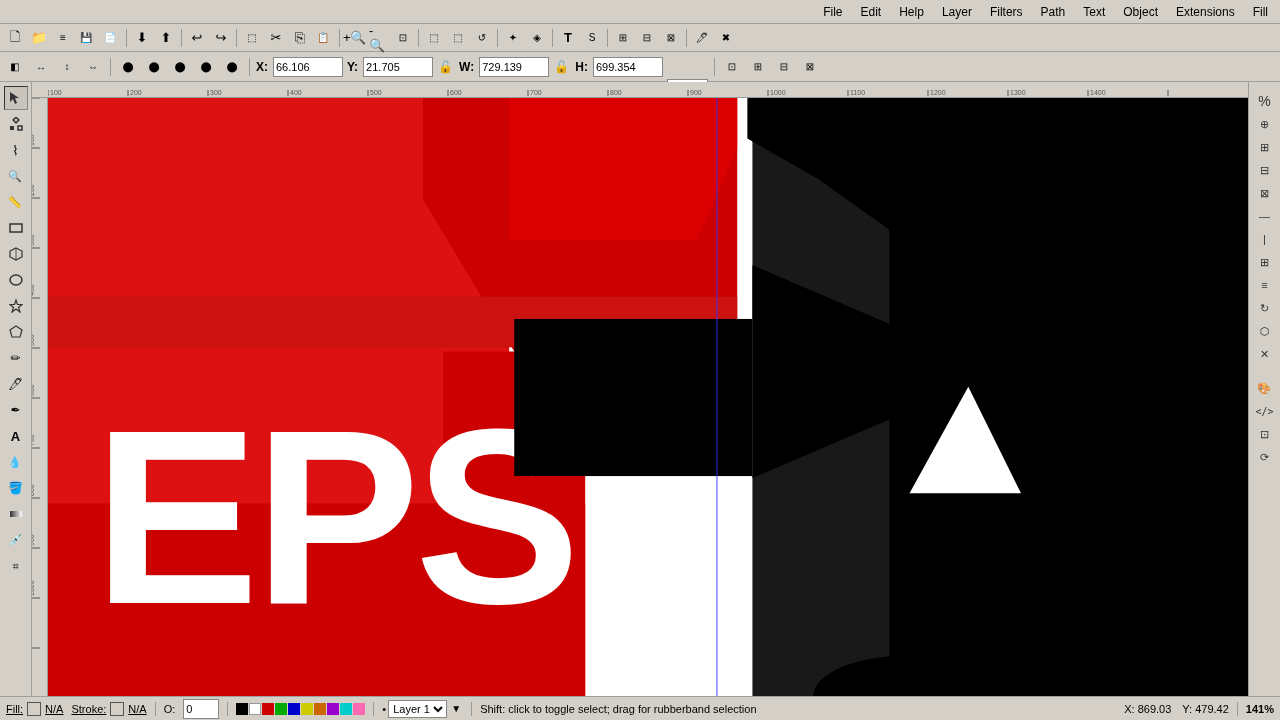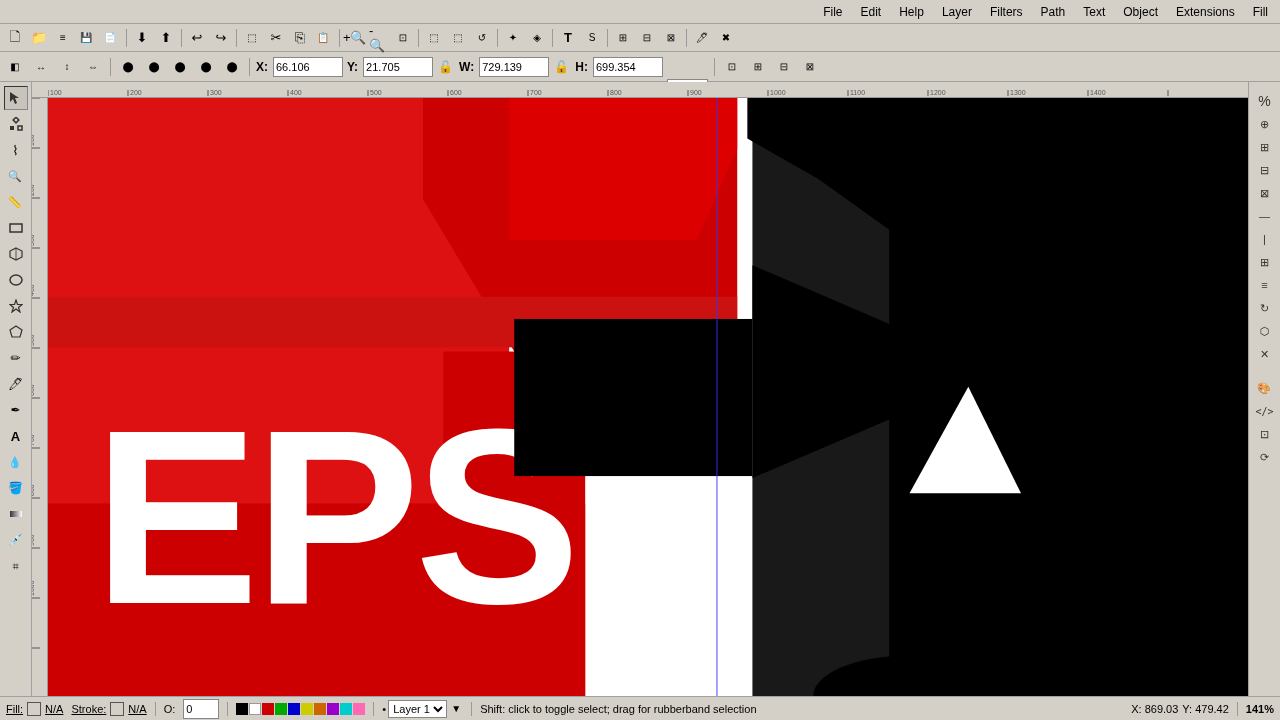--- a/index.html
+++ b/index.html
@@ -522,17 +522,17 @@
     <span>•</span>
     <select class="layer-select">
       <option>Layer 1</option>
     </select>
     <div class="tb-btn" style="font-size:10px; width:14px;">▼</div>
   </div>
   <div class="status-sep"></div>
   <span style="font-size:11px;">Shift: click to toggle select; drag for rubberband selection</span>
   <div id="coords-right">
     <span>X: 869.03</span>
-    <span style="margin-left:1px;">Y: 479.42</span>
+    <span style="margin-left:8px;">Y: 479.42</span>
   </div>
   <div class="status-sep"></div>
   <span id="zoom-info">141%</span>
 </div>
 
 </body></html>

